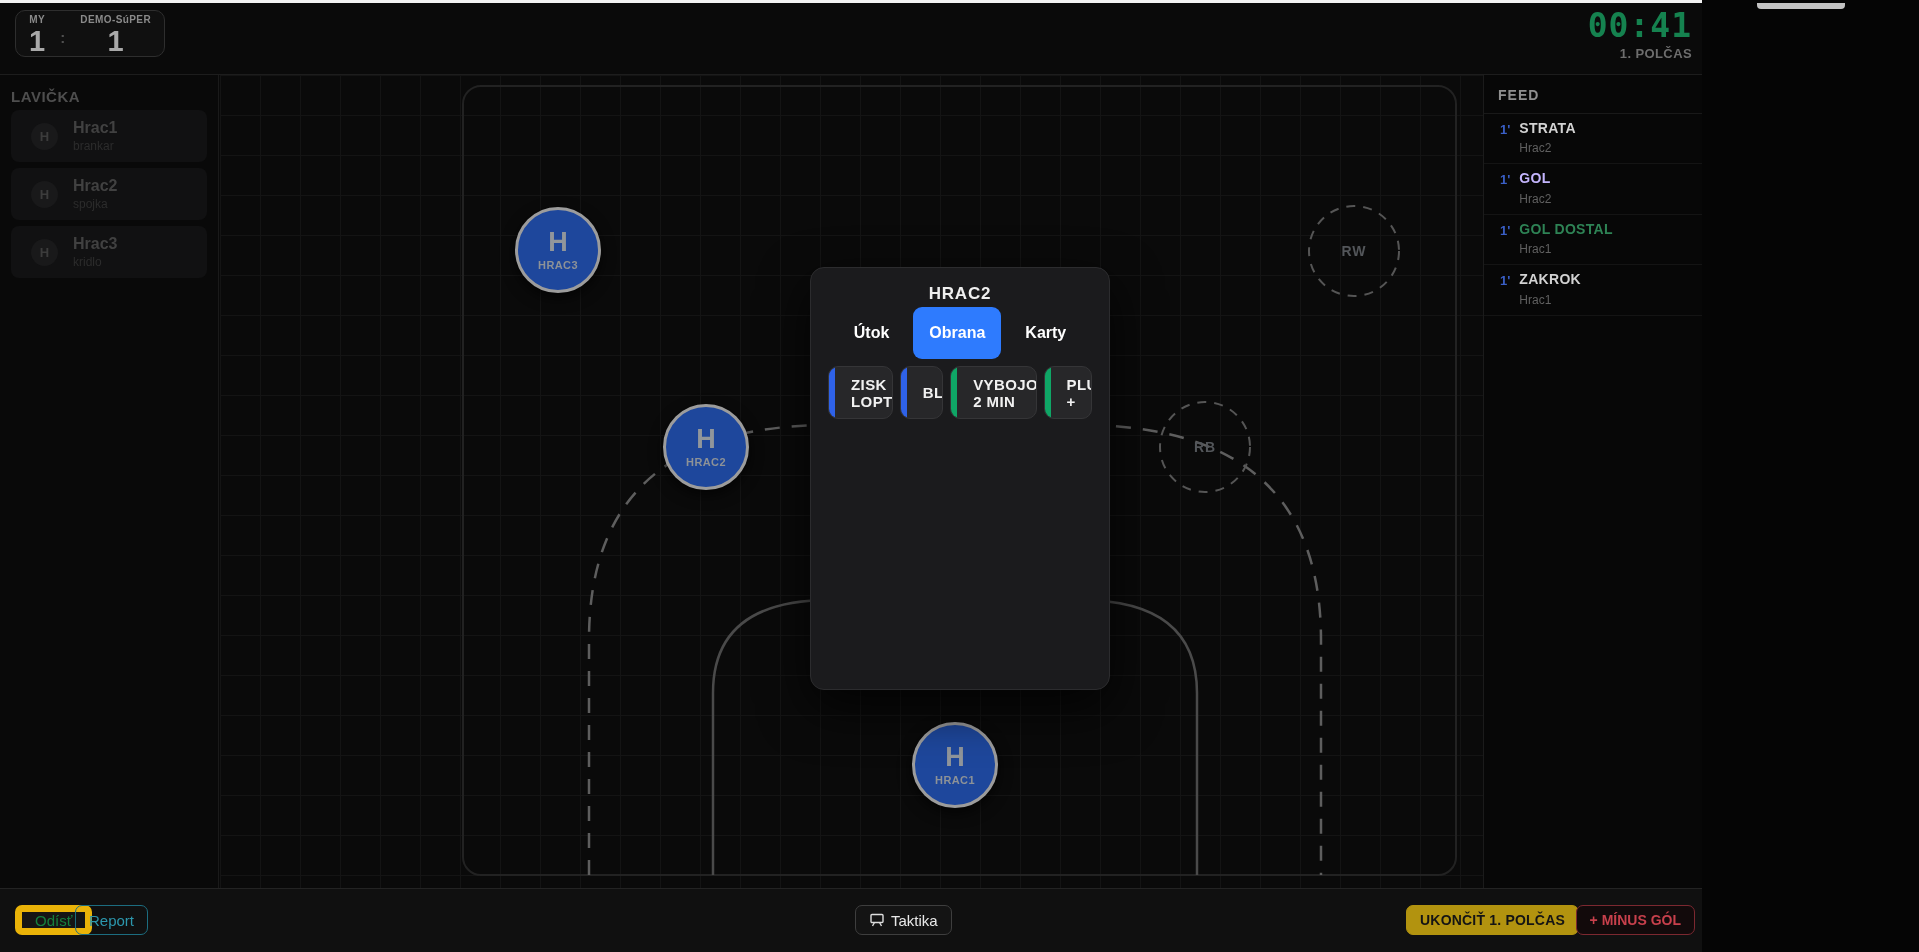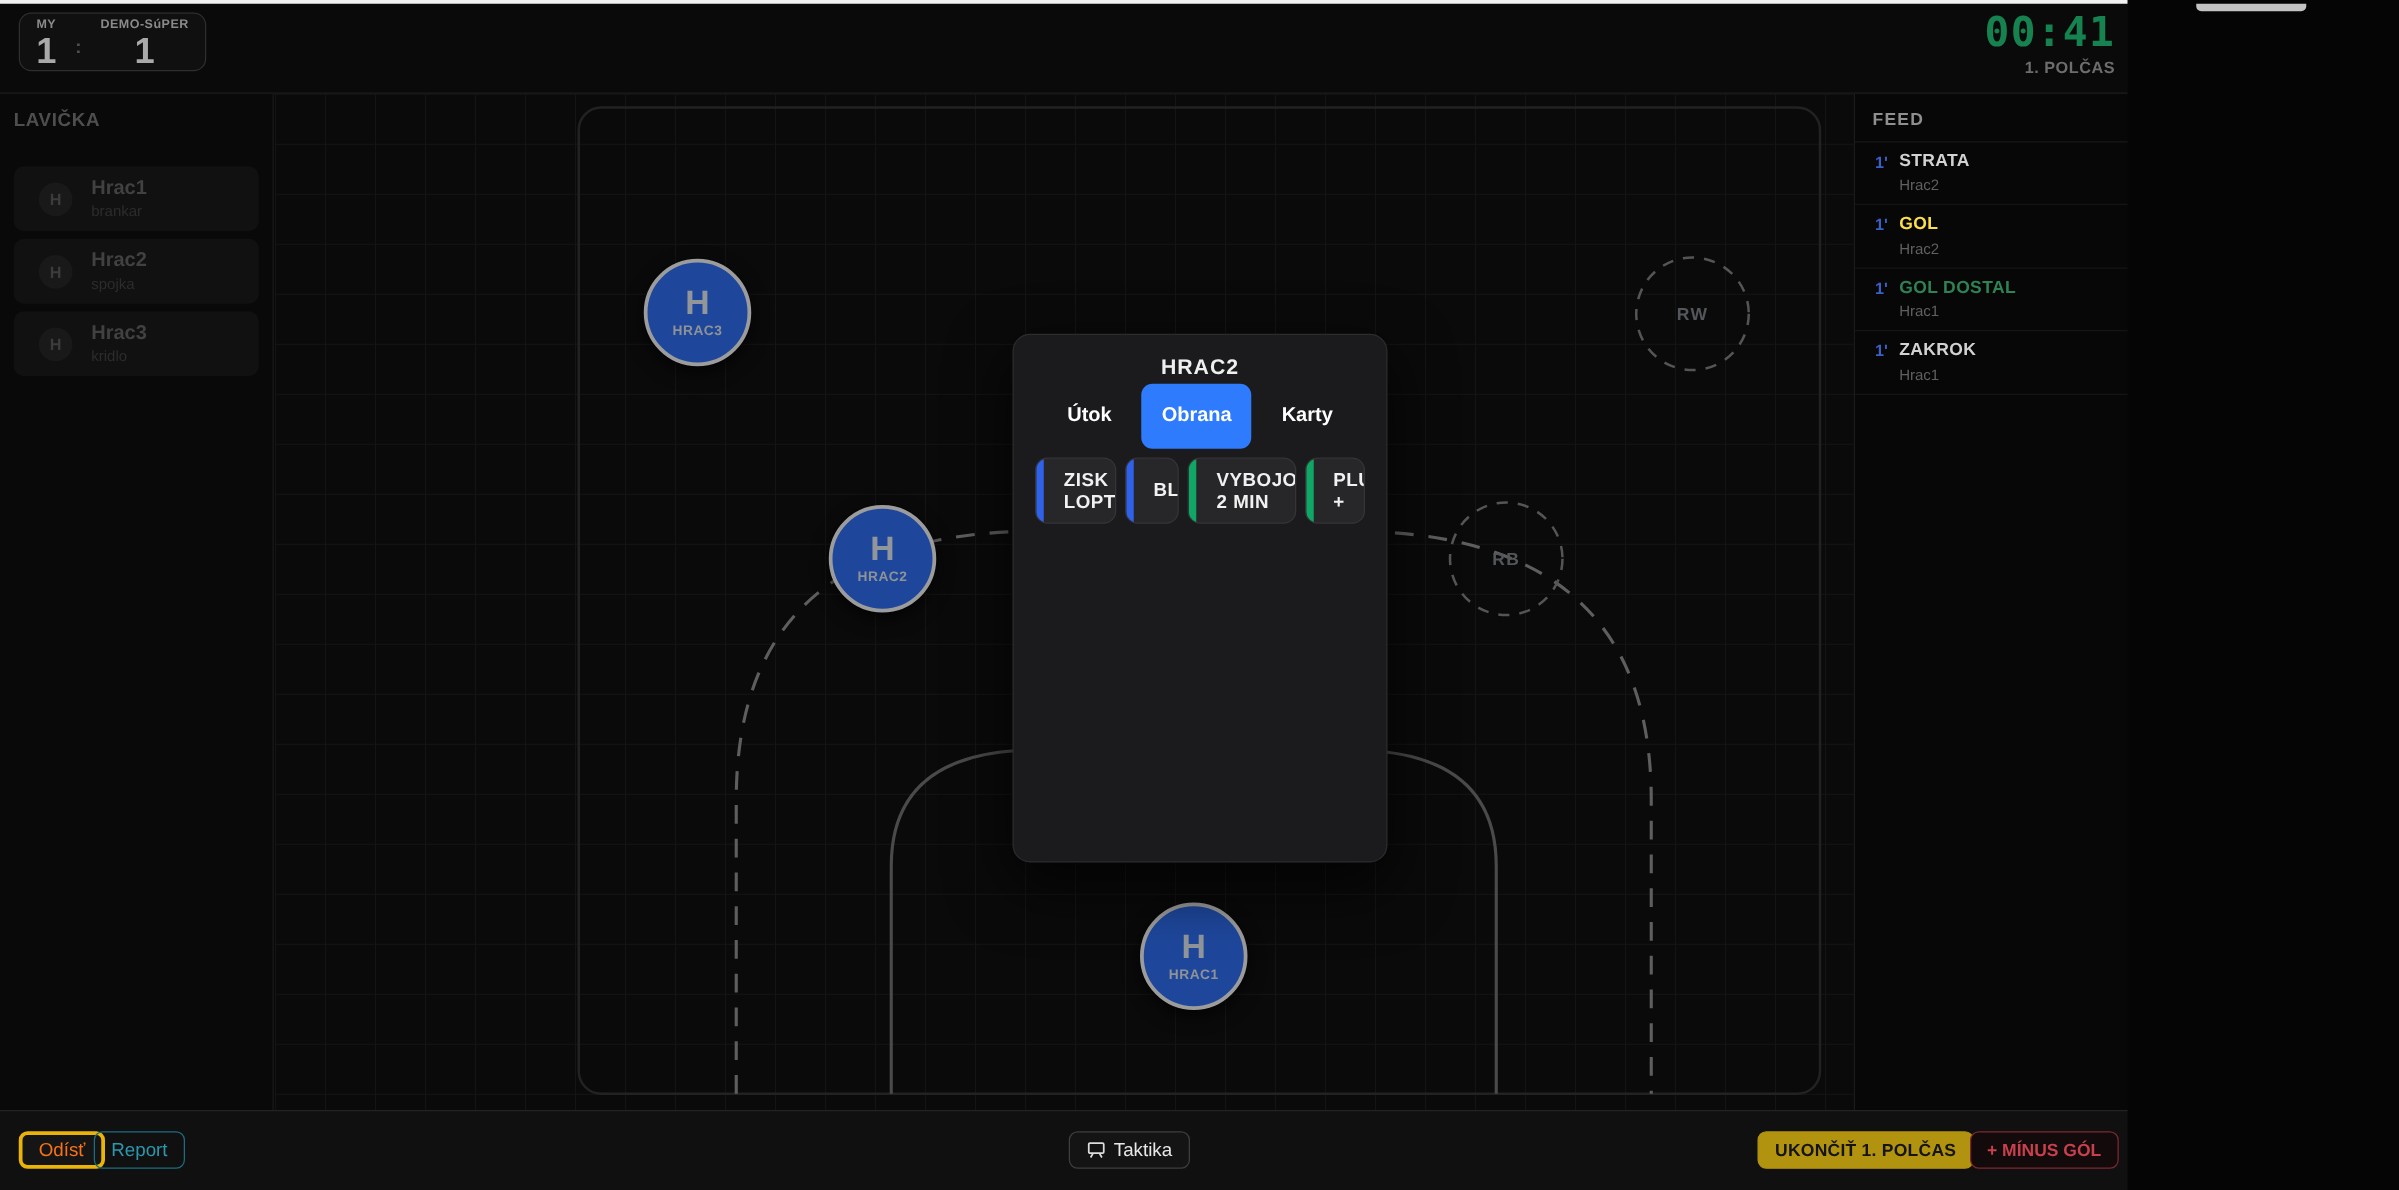--- a/index.html
+++ b/index.html
@@ -16,21 +16,21 @@
   .sb-col{display:flex;flex-direction:column;align-items:center;line-height:1}
   .sb-label{font-size:10px;font-weight:bold;color:#8a8a8a;letter-spacing:.4px;margin-bottom:2px;white-space:nowrap}
   .sb-score{font-size:29px;font-weight:bold;color:#a9a9a9}
   .sb-colon{font-size:15px;font-weight:bold;color:#505050;margin:0 2px;align-self:center;transform:translateY(2px)}
   .clock{position:absolute;right:10px;top:9px;text-align:right}
   .clock-time{font-family:"DejaVu Sans Mono",monospace;font-weight:bold;font-size:33px;line-height:1;color:#15824f;letter-spacing:1px}
   .clock-period{margin-top:4px;font-size:13px;font-weight:bold;color:#6d6d6d;letter-spacing:.4px}
 
   
   .bench{position:absolute;left:0;top:75px;width:219px;bottom:63px;background:#090909;border-right:1px solid #1a1a1a;padding:11px 11px 0;box-sizing:border-box}
-  .bench-title{margin:2px 0 28px;font-size:15px;font-weight:bold;color:#4e4e4e;letter-spacing:.5px}
+  .bench-title{margin:2px 0 5px;font-size:15px;font-weight:bold;color:#4e4e4e;letter-spacing:.5px}
   .bench-card{height:52px;background:#111112;border-radius:8px;margin-bottom:6px;display:flex;align-items:center;padding-left:20px;box-sizing:border-box;gap:15px}
   .bench-avatar{width:27px;height:27px;border-radius:50%;background:#19191a;color:#3c3c3c;font-weight:bold;font-size:13px;display:flex;align-items:center;justify-content:center;flex:none}
   .bench-name{font-size:16px;font-weight:bold;color:#414141;line-height:1.15}
   .bench-pos{font-size:12px;color:#2c2c2c;margin-top:1px}
 
   
   .court{position:absolute;left:220px;top:75px;width:1480px;bottom:63px;background-color:#0a0a0a;background-image:linear-gradient(#141414 1px,transparent 1px),linear-gradient(90deg,#141414 1px,transparent 1px);background-size:40px 40px}
   .court svg{position:absolute;left:0;top:0}
   .pos-label{position:absolute;width:90px;text-align:center;font-size:14px;font-weight:bold;color:#53565a;letter-spacing:1px;pointer-events:none}
   .player-chip{position:absolute;width:86px;height:86px;border-radius:50%;background:#1e479c;border:3px solid #9c9c9c;box-sizing:border-box;display:flex;flex-direction:column;align-items:center;justify-content:center;box-shadow:0 5px 14px rgba(0,0,0,.65);cursor:pointer}
@@ -52,21 +52,21 @@
   .feed{position:absolute;right:0;top:75px;width:219px;bottom:63px;background:#070707;border-left:1px solid #1b1b1b;box-sizing:border-box}
   .feed-title{padding:12px 14px 10px;font-size:14px;font-weight:bold;color:#8f8f8f;letter-spacing:1px;border-bottom:1px solid #191919}
   .feed-item{padding:7px 14px 8px 16px;border-bottom:1px solid #141414;display:flex;gap:9px;min-height:33px}
   .feed-minute{font-size:13px;font-weight:bold;color:#3a5fc6;padding-top:1px;flex:none}
   .feed-event{font-size:14px;font-weight:bold;letter-spacing:.3px;line-height:1.1}
   .feed-player{font-size:12px;color:#606060;margin-top:5px}
 
   
   .bottombar{position:absolute;left:0;right:0;bottom:0;height:63px;background:#101010;border-top:1px solid #232323;z-index:20}
   .bbtn{position:absolute;top:16px;height:30px;display:flex;align-items:center;border-radius:7px;font-size:15px;box-sizing:border-box;padding:0 13px;cursor:pointer;white-space:nowrap}
-  .btn-exit{left:15px;background:#151515;border:3px solid #eab308;color:#f97316}
+  .btn-exit{left:15px;background:#151515;border:7px solid #eab308;color:#15803d}
   .btn-report{left:75px;background:transparent;border:1px solid #1c6d80;color:#2c97ad}
   .btn-tactics{left:855px;background:#141414;border:1px solid #3e3e3e;color:#e8e8e8;gap:6px}
   .btn-end{right:123px;background:#b2930f;border:1px solid #b2930f;color:#141414;font-weight:bold;font-size:14px;letter-spacing:.2px}
   .btn-super{right:7px;background:#120a0b;border:1px solid #7c2830;color:#c7404c;font-weight:bold;font-size:14px}
   .tactics-icon{display:flex;align-items:center}
 </style>
 </head>
 <body>
 
 <div class="app">
@@ -177,21 +177,21 @@
     <div class="feed-item">
       <span class="feed-minute">1'</span>
       <span>
         <div class="feed-event" style="color:#d2d2d2">STRATA</div>
         <div class="feed-player">Hrac2</div>
       </span>
     </div>
     <div class="feed-item">
       <span class="feed-minute">1'</span>
       <span>
-        <div class="feed-event" style="color:#fde047">GOL</div>
+        <div class="feed-event" style="color:#c4b5fd">GOL</div>
         <div class="feed-player">Hrac2</div>
       </span>
     </div>
     <div class="feed-item">
       <span class="feed-minute">1'</span>
       <span>
         <div class="feed-event" style="color:#2e8355">GOL DOSTAL</div>
         <div class="feed-player">Hrac1</div>
       </span>
     </div>

